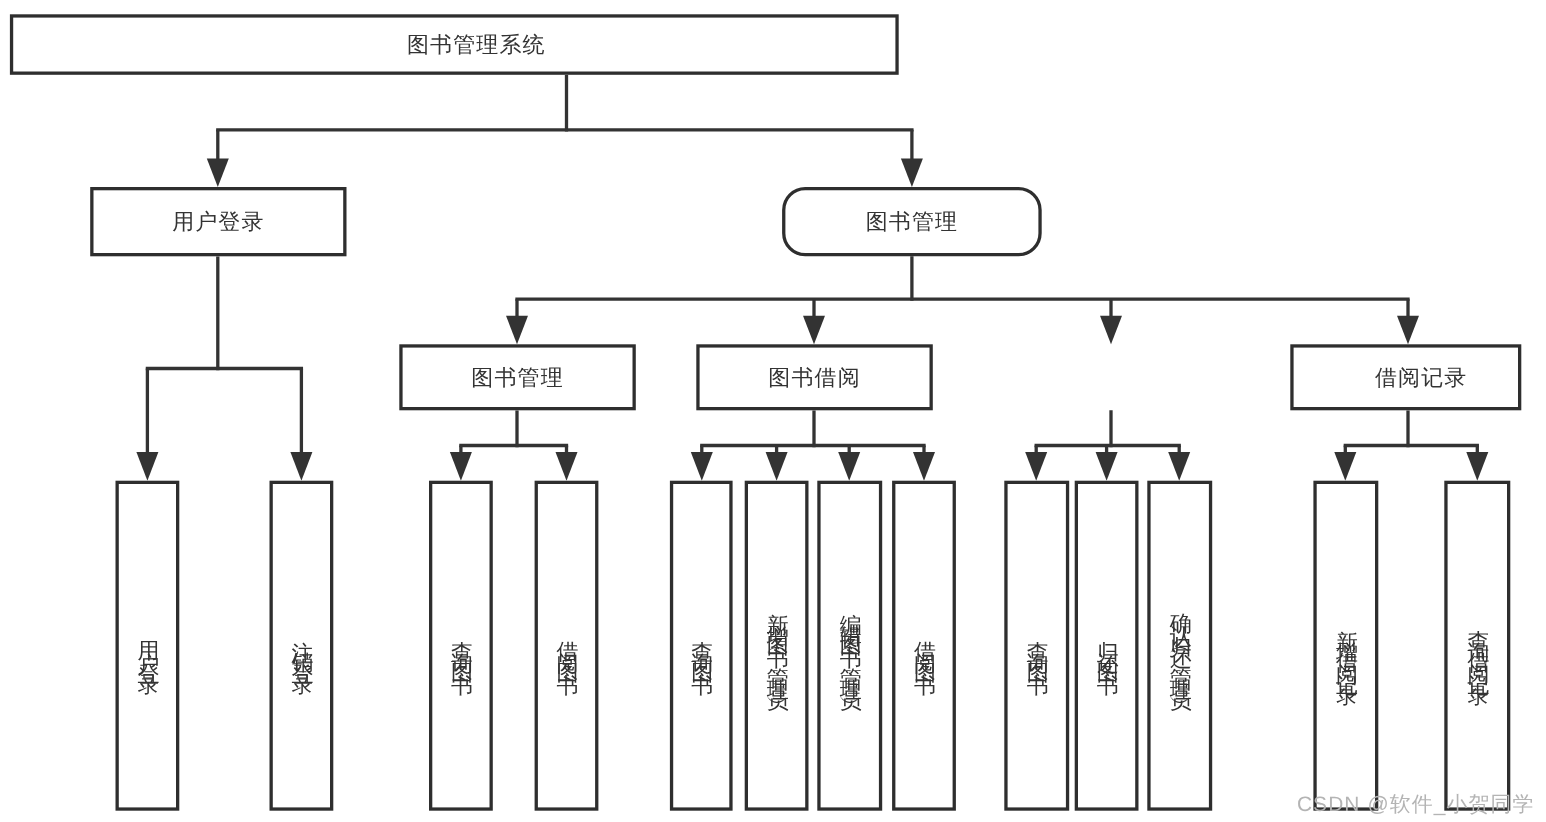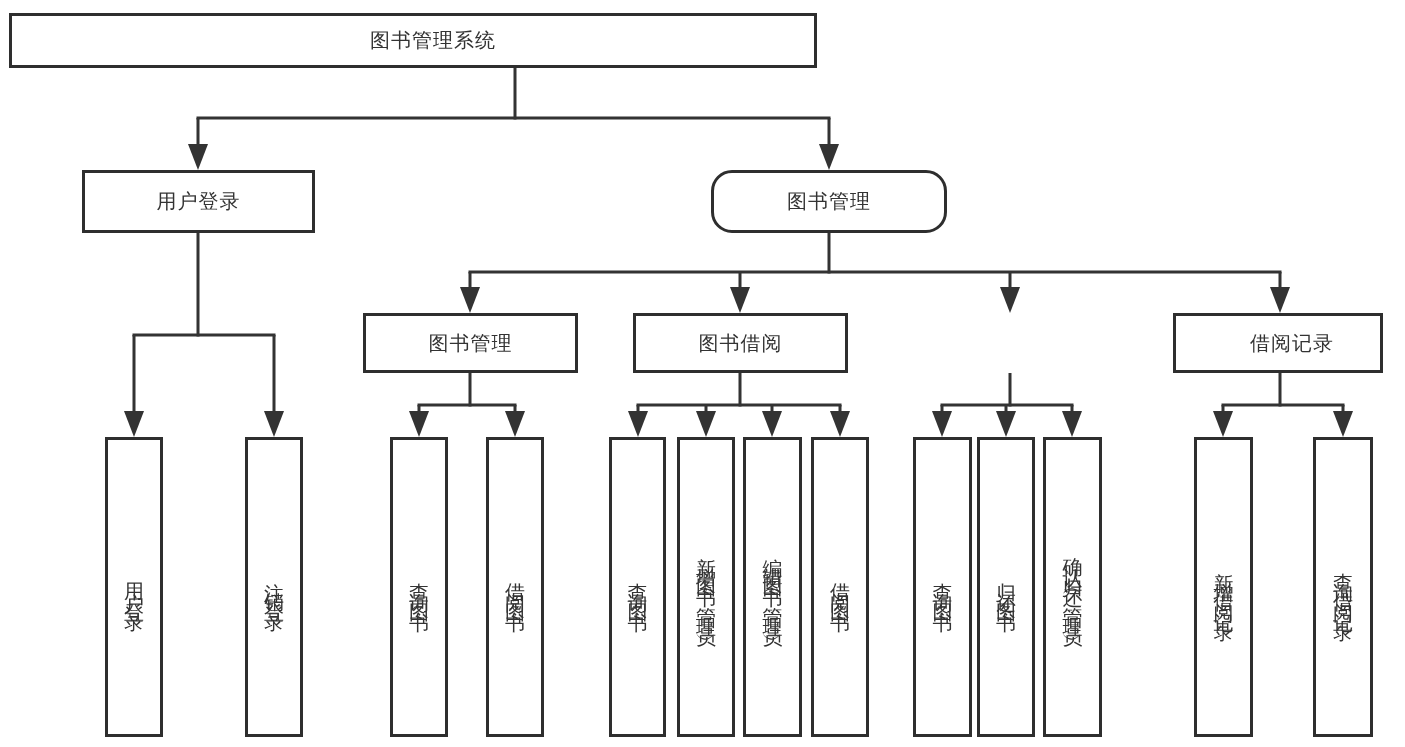--- a/index.html
+++ b/index.html
@@ -155,13 +155,14 @@
     <span class="vtext">确认归还（管理员）</span>
   </div>
 
   <div class="node leaf" style="left:1194px;width:59px;">
     <span class="vtext">新增借阅记录</span>
   </div>
   <div class="node leaf" style="left:1313px;width:60px;">
     <span class="vtext">查询借阅记录</span>
   </div>
 
+  <div id="watermark">CSDN @软件_小贺同学</div>
 </div>
 
 </body></html>

